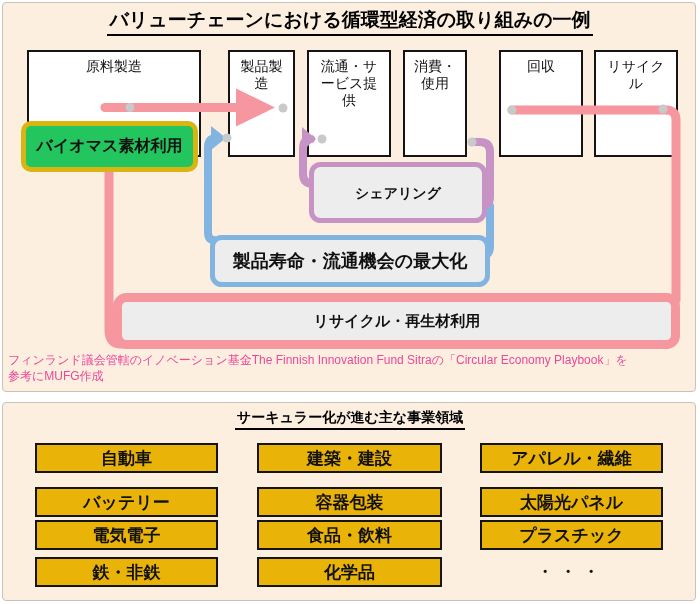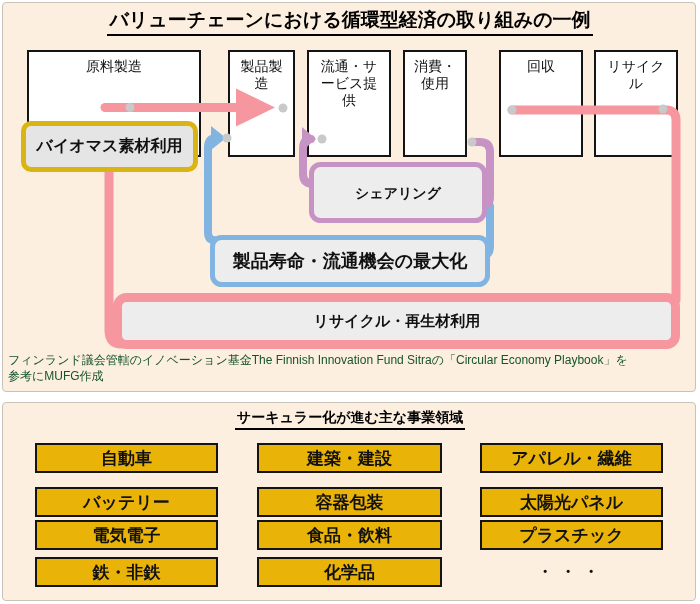--- a/index.html
+++ b/index.html
@@ -37,36 +37,36 @@
   #stage3{left:307px;width:84px;}
   #stage4{left:403px;width:64px;}
   #stage5{left:499px;width:84px;}
   #stage6{left:594px;width:84px;}
 
   #connector-svg{position:absolute;left:0;top:0;width:700px;height:392px;}
 
   
   #biomass-box{
     position:absolute;left:21px;top:121px;width:177px;height:51px;
-    background:#e5e5e5;border:5px solid #d8b512;border-radius:10px;
+    background:#22c55e;border:5px solid #d8b512;border-radius:10px;
     box-sizing:border-box;display:flex;align-items:center;justify-content:center;
     font-weight:bold;font-size:16px;white-space:nowrap;
   }
   
   .loop-label{
     position:absolute;display:flex;align-items:center;justify-content:center;
     text-align:center;font-weight:bold;box-sizing:border-box;white-space:nowrap;
   }
   #refurbish-label{left:309px;top:162px;width:178px;height:61px;font-size:14px;line-height:18px;flex-direction:column;}
   #lifetime-label{left:210px;top:235px;width:280px;height:52px;font-size:18px;}
   #recycle-label{left:113px;top:293px;width:568px;height:57px;font-size:15px;}
 
   #source-note{
     position:absolute;left:8px;top:352px;width:686px;
-    font-size:12px;line-height:16px;color:#14532d;
+    font-size:12px;line-height:16px;color:#ec4899;
   }
   #source-note span{display:block;}
 
   
   .cell{
     position:absolute;height:30px;background:#eab308;
     border:2.5px solid #141414;box-sizing:border-box;
     display:flex;align-items:center;justify-content:center;
     font-weight:bold;font-size:17px;white-space:nowrap;
   }

